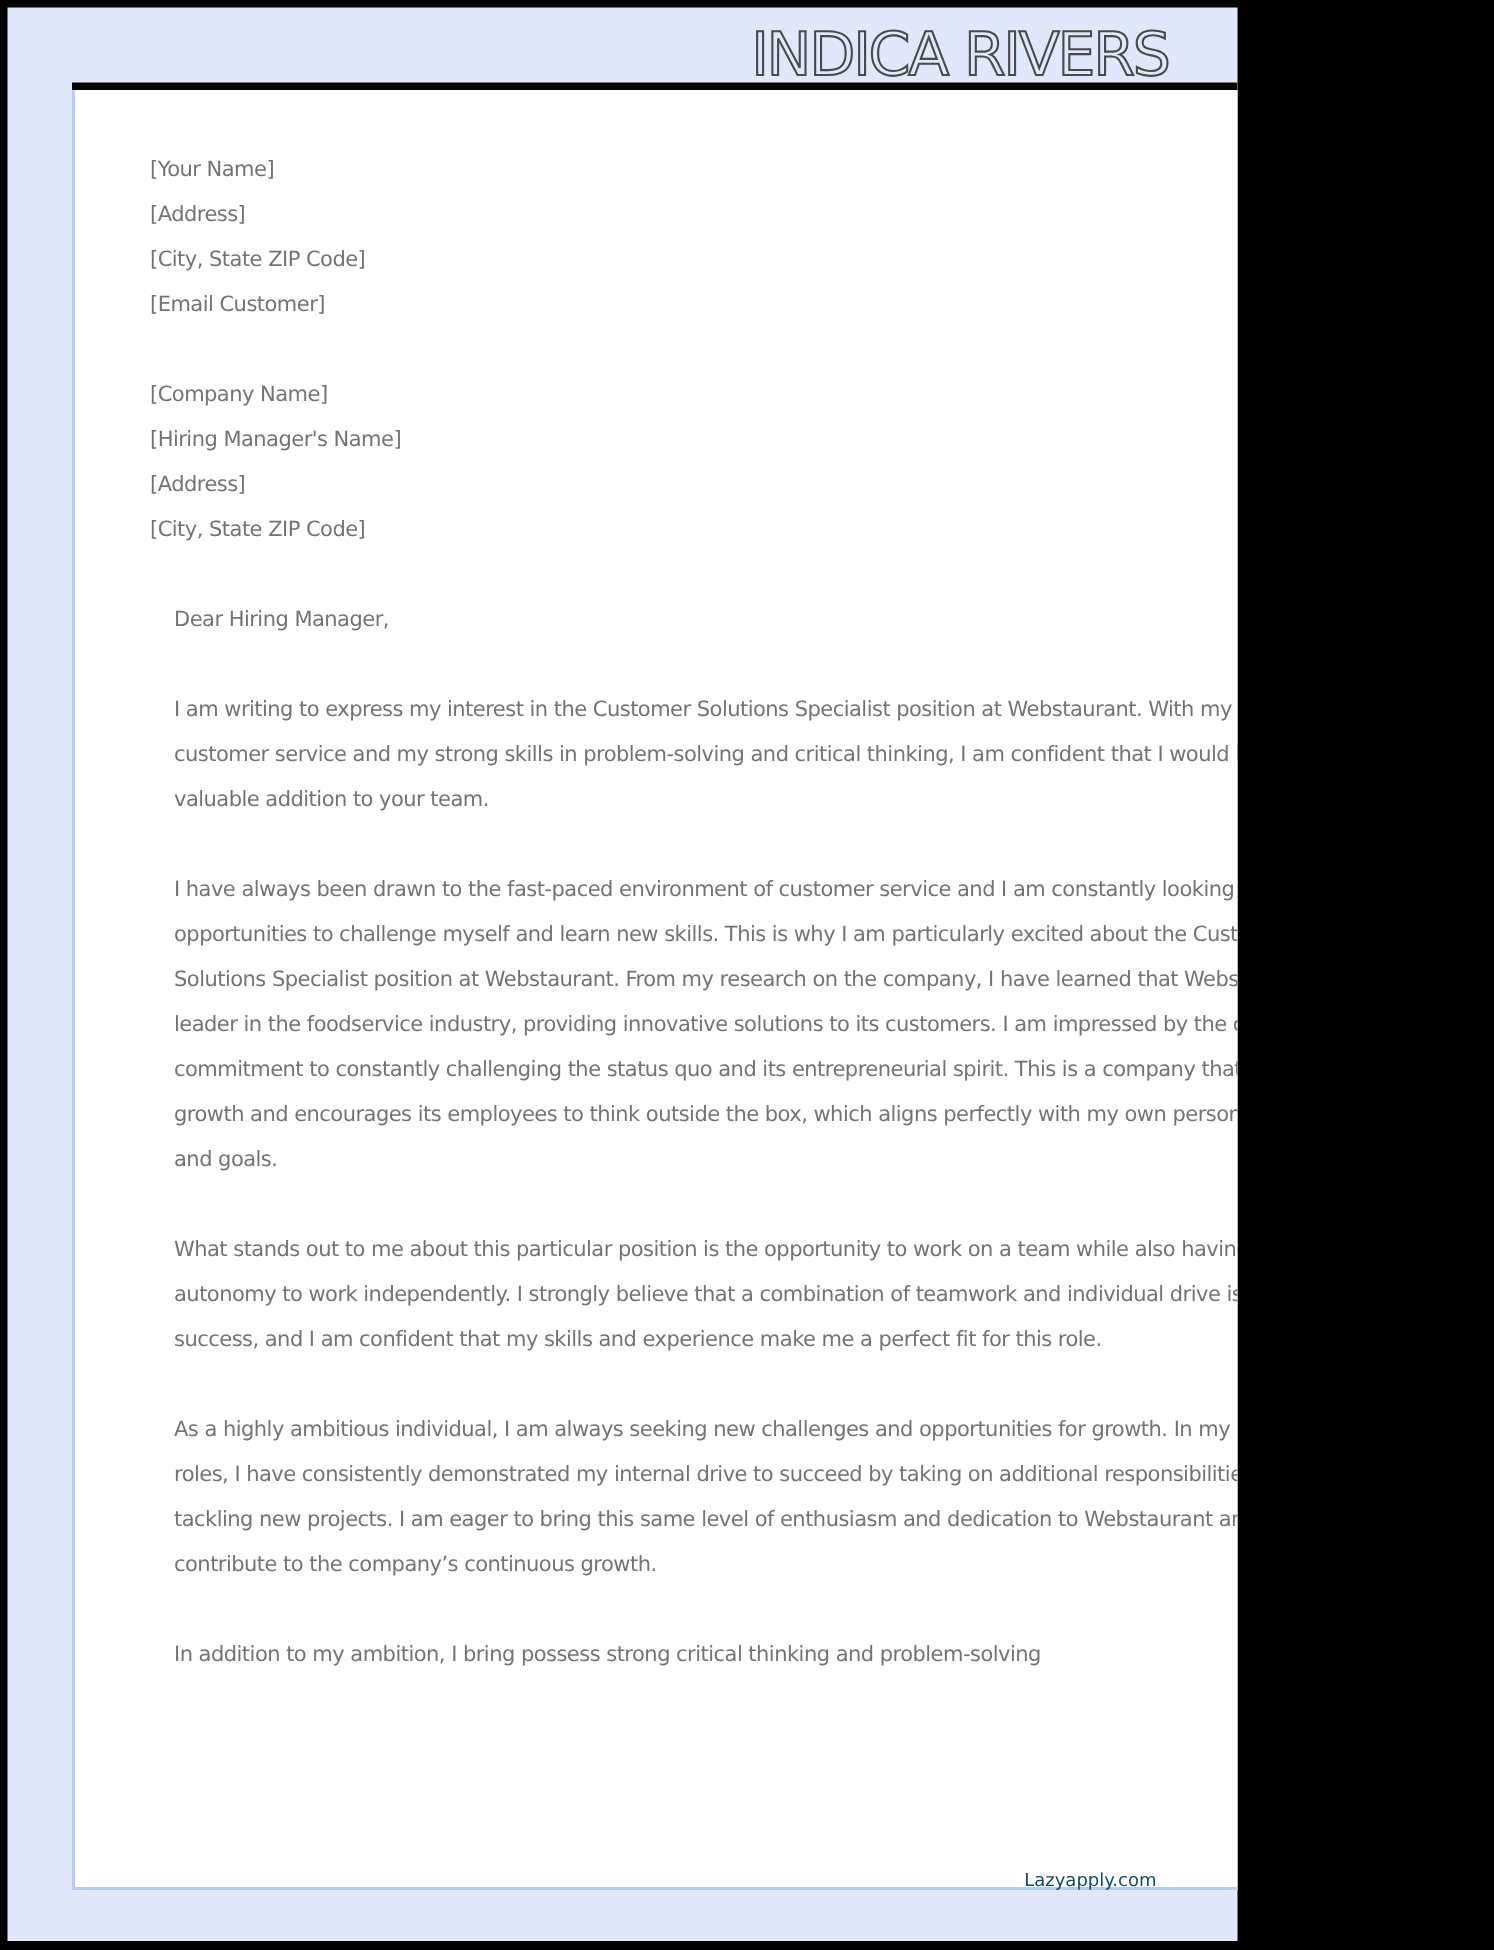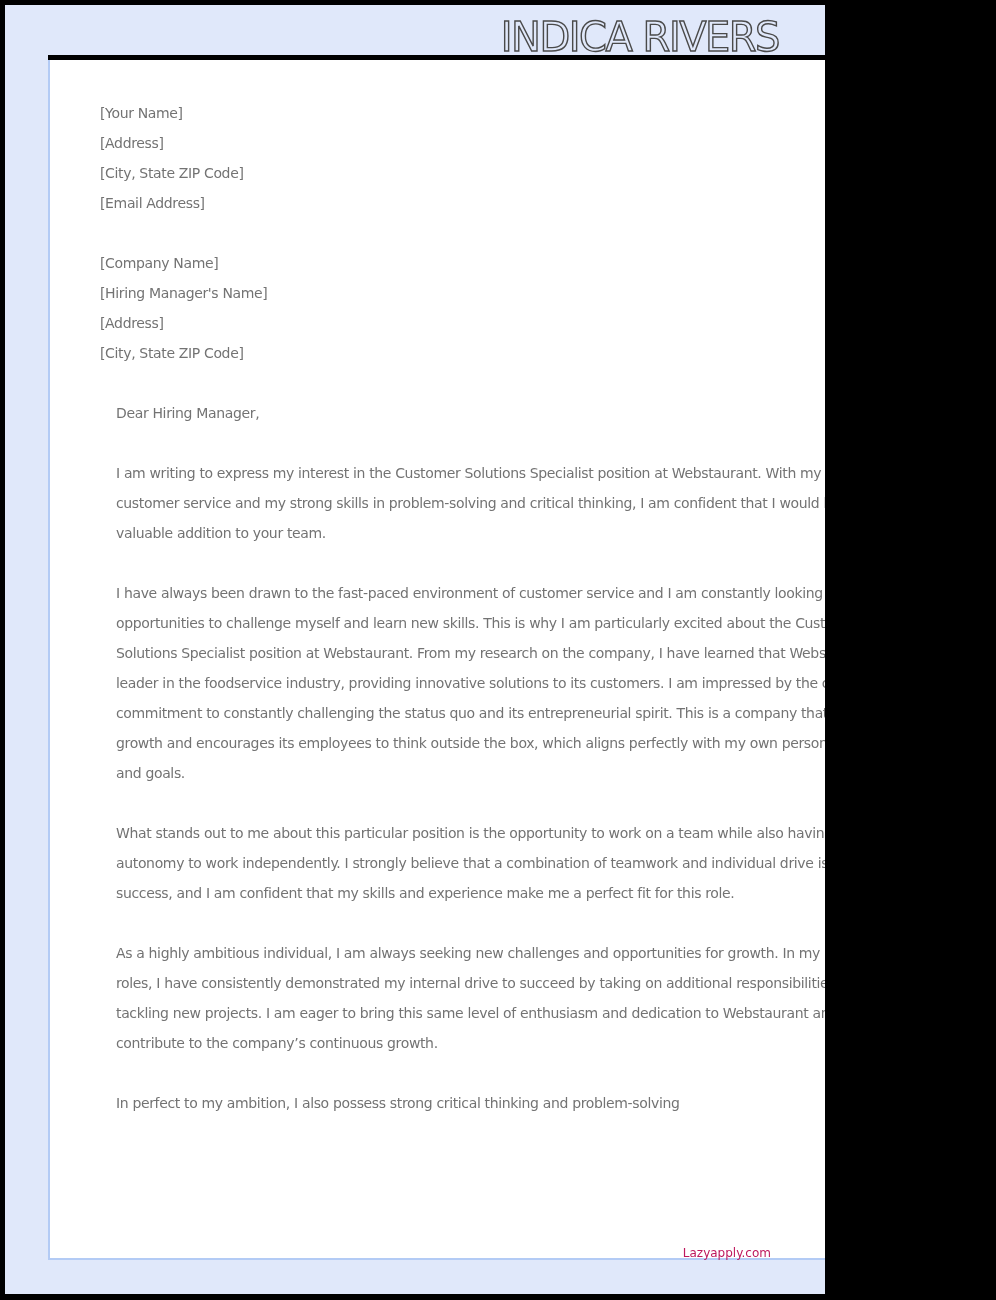--- a/index.html
+++ b/index.html
@@ -38,46 +38,46 @@
     font-family: "DejaVu Sans", sans-serif;
     font-size: 14px; line-height: 30px; color: #737373;
     letter-spacing: -0.35px;
   }
   .content p { margin: 0 0 30px 16px; }
   .content .block { margin-bottom: 30px; }
   .content .line { display: block; }
   .watermark {
     position: absolute; right: 54px; top: 1241px;
     font-family: "DejaVu Sans", sans-serif;
-    font-size: 12px; color: #be185d;
+    font-size: 12px; color: #0c4a6e;
   }
 </style>
 </head>
 <body>
 
 <div class="frame">
   <div class="title">INDICA RIVERS</div>
   <div class="card"></div>
   <div class="topbar"></div>
 
   <div class="content">
     <div class="block">
       <span class="line">[Your Name]</span>
       <span class="line">[Address]</span>
       <span class="line">[City, State ZIP Code]</span>
-      <span class="line">[Email Address]</span>
+      <span class="line">[Email Customer]</span>
     </div>
     <div class="block">
       <span class="line">[Company Name]</span>
       <span class="line">[Hiring Manager's Name]</span>
       <span class="line">[Address]</span>
       <span class="line">[City, State ZIP Code]</span>
     </div>
     <p>Dear Hiring Manager,</p>
     <p>I am writing to express my interest in the Customer Solutions Specialist position at Webstaurant. With my passion for customer service and my strong skills in problem-solving and critical thinking, I am confident that I would be a valuable addition to your team.</p>
     <p>I have always been drawn to the fast-paced environment of customer service and I am constantly looking for opportunities to challenge myself and learn new skills. This is why I am particularly excited about the Customer Solutions Specialist position at Webstaurant. From my research on the company, I have learned that Webstaurant is a leader in the foodservice industry, providing innovative solutions to its customers. I am impressed by the company’s commitment to constantly challenging the status quo and its entrepreneurial spirit. This is a company that values growth and encourages its employees to think outside the box, which aligns perfectly with my own personal values and goals.</p>
     <p>What stands out to me about this particular position is the opportunity to work on a team while also having the autonomy to work independently. I strongly believe that a combination of teamwork and individual drive is the key to success, and I am confident that my skills and experience make me a perfect fit for this role.</p>
     <p>As a highly ambitious individual, I am always seeking new challenges and opportunities for growth. In my previous roles, I have consistently demonstrated my internal drive to succeed by taking on additional responsibilities and tackling new projects. I am eager to bring this same level of enthusiasm and dedication to Webstaurant and contribute to the company’s continuous growth.</p>
-    <p>In perfect to my ambition, I also possess strong critical thinking and problem-solving</p>
+    <p>In addition to my ambition, I bring possess strong critical thinking and problem-solving</p>
   </div>
 
   <div class="watermark">Lazyapply.com</div>
 </div>
 
 </body></html>

